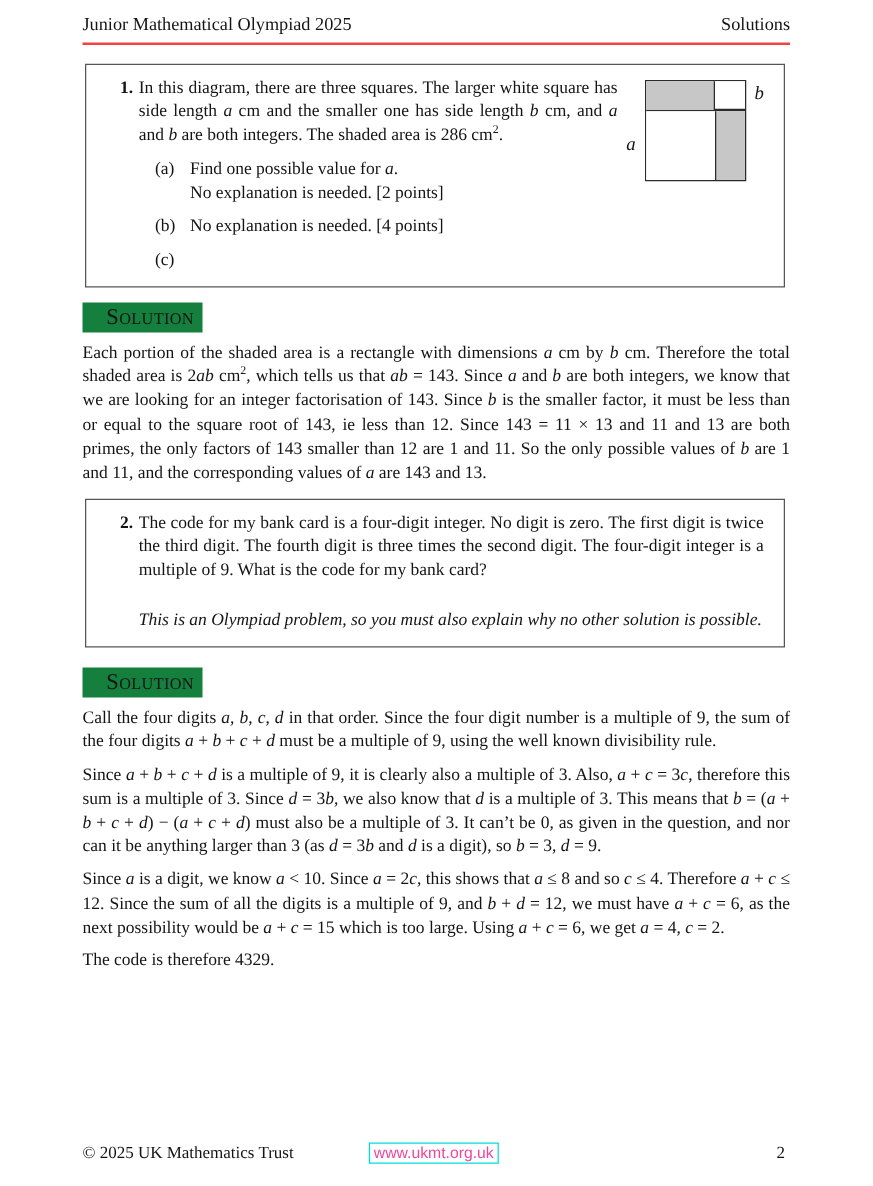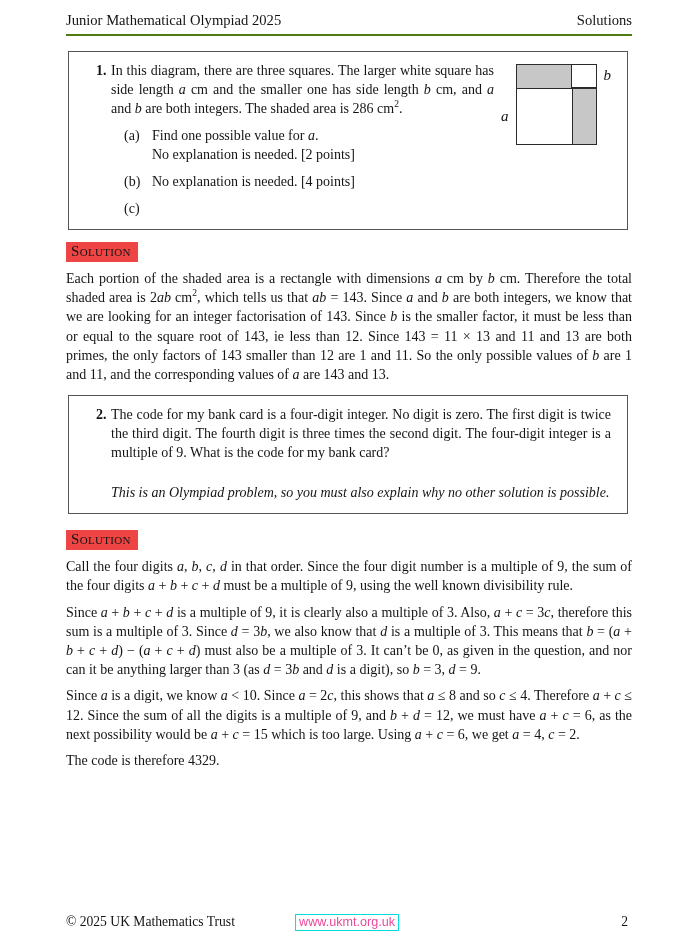--- a/index.html
+++ b/index.html
@@ -15,21 +15,21 @@
   .it { font-style: italic; }
   sup { font-size: 0.68em; line-height: 0; }
 
   .page { padding: 12px 66px 0 66px; }
 
   
   .hdr {
     display: flex; justify-content: space-between; align-items: flex-start;
     font-size: 14.6px;
     padding-bottom: 5px;
-    border-bottom: 2px solid #4d7c0f;
+    border-bottom: 2px solid #ef4444;
   }
 
   
   .qbox {
     border: 1px solid #555555;
     margin: 15px 4px 0 2px;
     padding: 9px 16px 11px 27px;
   }
   .q-row { display: flex; }
   .q-num { font-weight: bold; width: 15px; flex: 0 0 15px; line-height: 19px; }
@@ -54,25 +54,25 @@
   .dsq .tr { background: #ffffff; border-bottom: 2px solid #2b2b2b; }
   .dsq .bl { background: #ffffff; }
   .dsq .br { background: #c7c7c7; border-left: 1px solid #2b2b2b; }
   .dlab { position: absolute; font-size: 15px; font-style: italic; }
   .dlab-a { left: -15px; top: 44px; }
   .dlab-b { right: -14px; top: 3px; }
 
   
   .sol-label {
     display: inline-block;
-    background: #ef4444;
+    background: #15803d;
     font-variant: small-caps;
-    font-size: 15px;
+    font-size: 18px;
     letter-spacing: 0.3px;
-    padding: 1px 7px 2px 5px;
+    padding: 1px 7px 2px 19px;
     margin-top: 12px;
   }
   .sol-label.second { margin-top: 16px; }
   .sol-para {
     margin: 7px 0 0 0;
     line-height: 19.2px;
     text-align: justify;
   }
 
   

